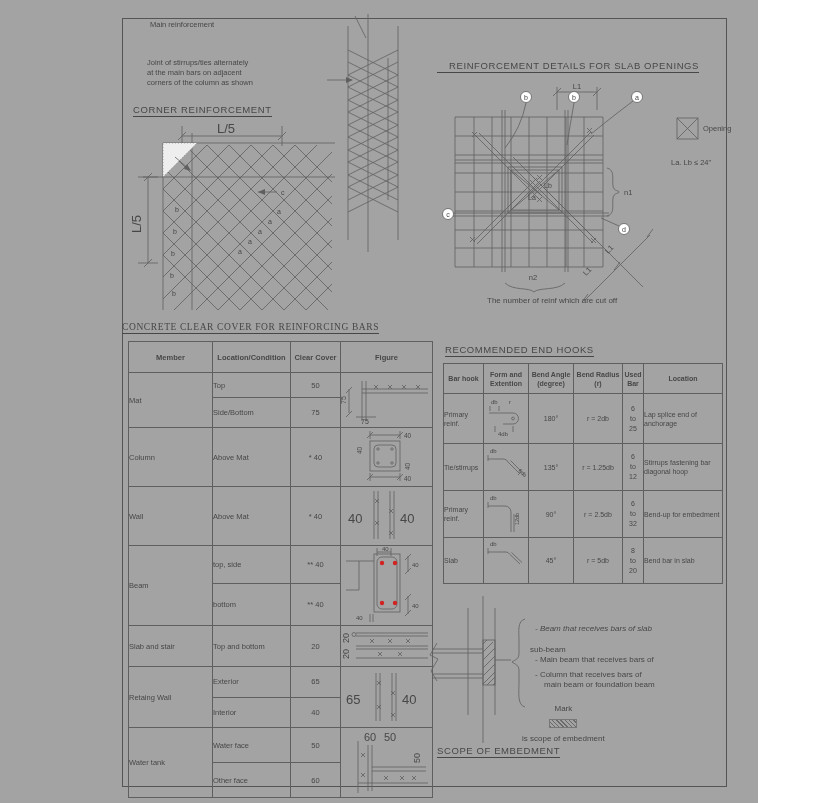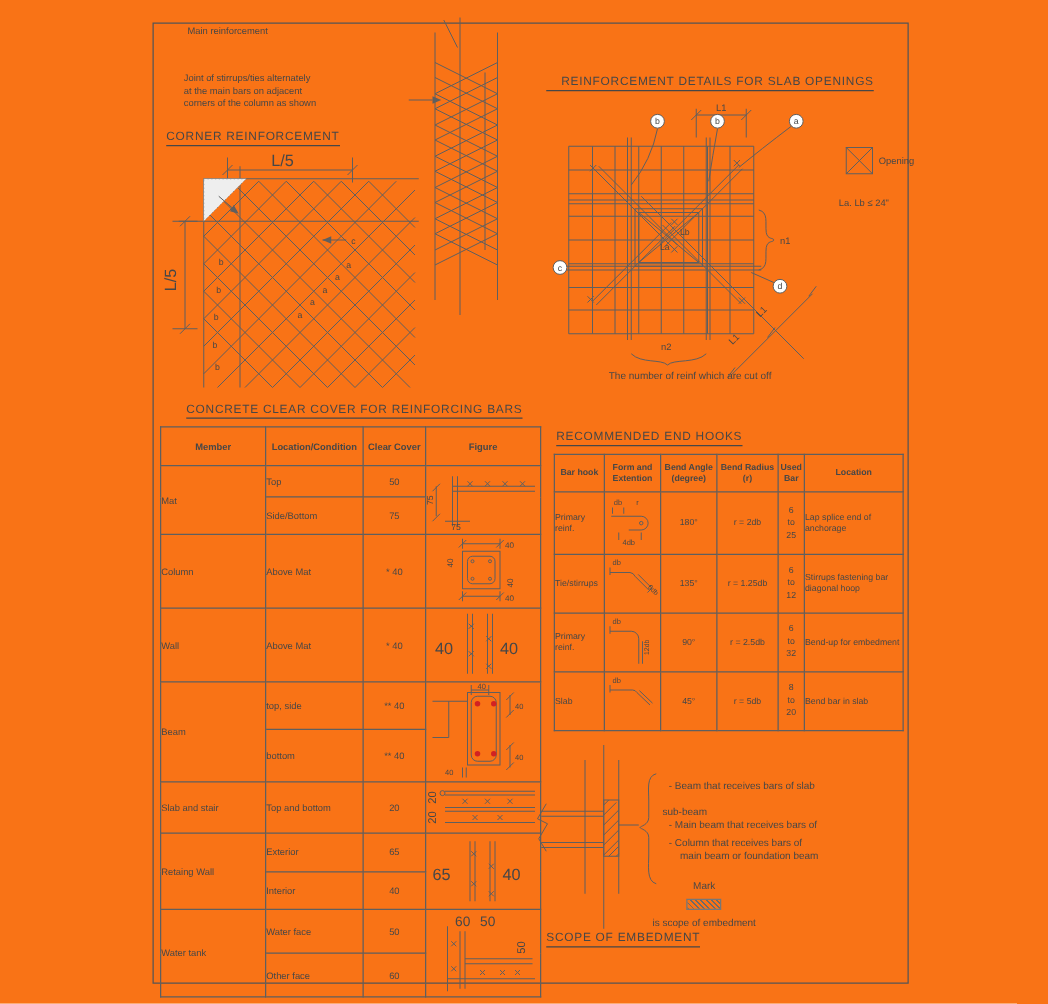--- a/index.html
+++ b/index.html
@@ -1,16 +1,16 @@
 <!DOCTYPE html>
 <html><head>
 <meta charset="utf-8">
 <style>
   html,body{margin:0;padding:0;background:#fff;}
-  .canvas{position:relative;width:838px;height:803px;background:#f97316;overflow:hidden;
+  .canvas{position:relative;width:758px;height:803px;background:#a3a3a3;overflow:hidden;
           font-family:"Liberation Sans",sans-serif;color:#474747;}
   .t{position:absolute;white-space:nowrap;color:#474747;}
   .f75{font-size:7.5px;line-height:10px;}
   .f8{font-size:8px;line-height:13px;}
   .h1{font-size:9.5px;letter-spacing:0.6px;border-bottom:1px solid #474747;padding-bottom:1px;}
   .frame{position:absolute;border:1px solid #555;}
   svg{position:absolute;overflow:visible;}
   svg line,svg path,svg polyline,svg rect,svg circle,svg polygon{stroke:#5f5f5f;fill:none;stroke-width:0.8;}
   svg .fillw{fill:#fff;}
   svg .red{fill:#d22222;stroke:none;}
@@ -136,21 +136,21 @@
   </svg>
 
   <svg style="left:676px;top:117px;" width="24" height="24" viewBox="0 0 24 24">
     <rect x="1" y="1" width="21" height="21"></rect>
       <path d="M1,1L22,22M22,1L1,22"></path>
   </svg>
   <div class="t f75" style="left:703px;top:124px;">Opening</div>
   <div class="t f75" style="left:671px;top:158px;">La. Lb ≤ 24"</div>
   <div class="t f8" style="left:487px;top:294px;">The number of reinf which are cut off</div>
 
-  <div class="t h1" style="left:149px;top:322px;">CONCRETE CLEAR COVER FOR REINFORCING BARS</div>
+  <div class="t h1" style="left:122px;top:322px;font-family:Liberation Serif, serif;">CONCRETE CLEAR COVER FOR REINFORCING BARS</div>
 
   <table class="tbl" style="left:128px;top:341px;width:304px;">
     <colgroup>
         <col style="width:84px;">
         <col style="width:78px;">
         <col style="width:50px;">
         <col style="width:92px;">
       </colgroup>
     <tbody>
         <tr style="height:31px;">
@@ -400,21 +400,21 @@
     <rect x="58" y="47" width="12" height="45"></rect>
     <path d="M58,51l4,-4M58,59l10,-10M58,67l12,-12M58,75l12,-12M58,83l12,-12M58,91l12,-12M62,92l8,-8M68,92l2,-2"></path>
     <path d="M8,56H58M8,60H58M8,81H58M8,85H58"></path>
     <path d="M12,50L5,62L13,66L6,78L12,88"></path>
     <path d="M70,67H86"></path>
   </svg>
   <svg style="left:509px;top:618px;" width="18" height="90" viewBox="0 0 18 90">
     <path d="M16,1C8,3 10,14 10,22L10,36C10,42 3,43 3,44C3,45 10,46 10,52L10,66C10,74 8,87 16,89"></path>
   </svg>
 
-  <div class="t f8" style="left:535px;top:622px;">- Beam that receives bars of slab</div>
+  <div class="t f8" style="left:535px;top:622px;font-style:italic;">- Beam that receives bars of slab</div>
   <div class="t f8" style="left:535px;top:653px;">- Main beam that receives bars of</div>
   <div class="t f8" style="left:530px;top:643px;">sub-beam</div>
   <div class="t f8" style="left:535px;top:668px;">- Column that receives bars of</div>
   <div class="t f8" style="left:544px;top:678px;">main beam or foundation beam</div>
 
   <div class="t f8 markline" style="left:522px;top:702px;flex-direction:column;">
     <span>Mark</span>
     <span class="swatch"></span>
     <span>is scope of embedment</span>
   </div>

